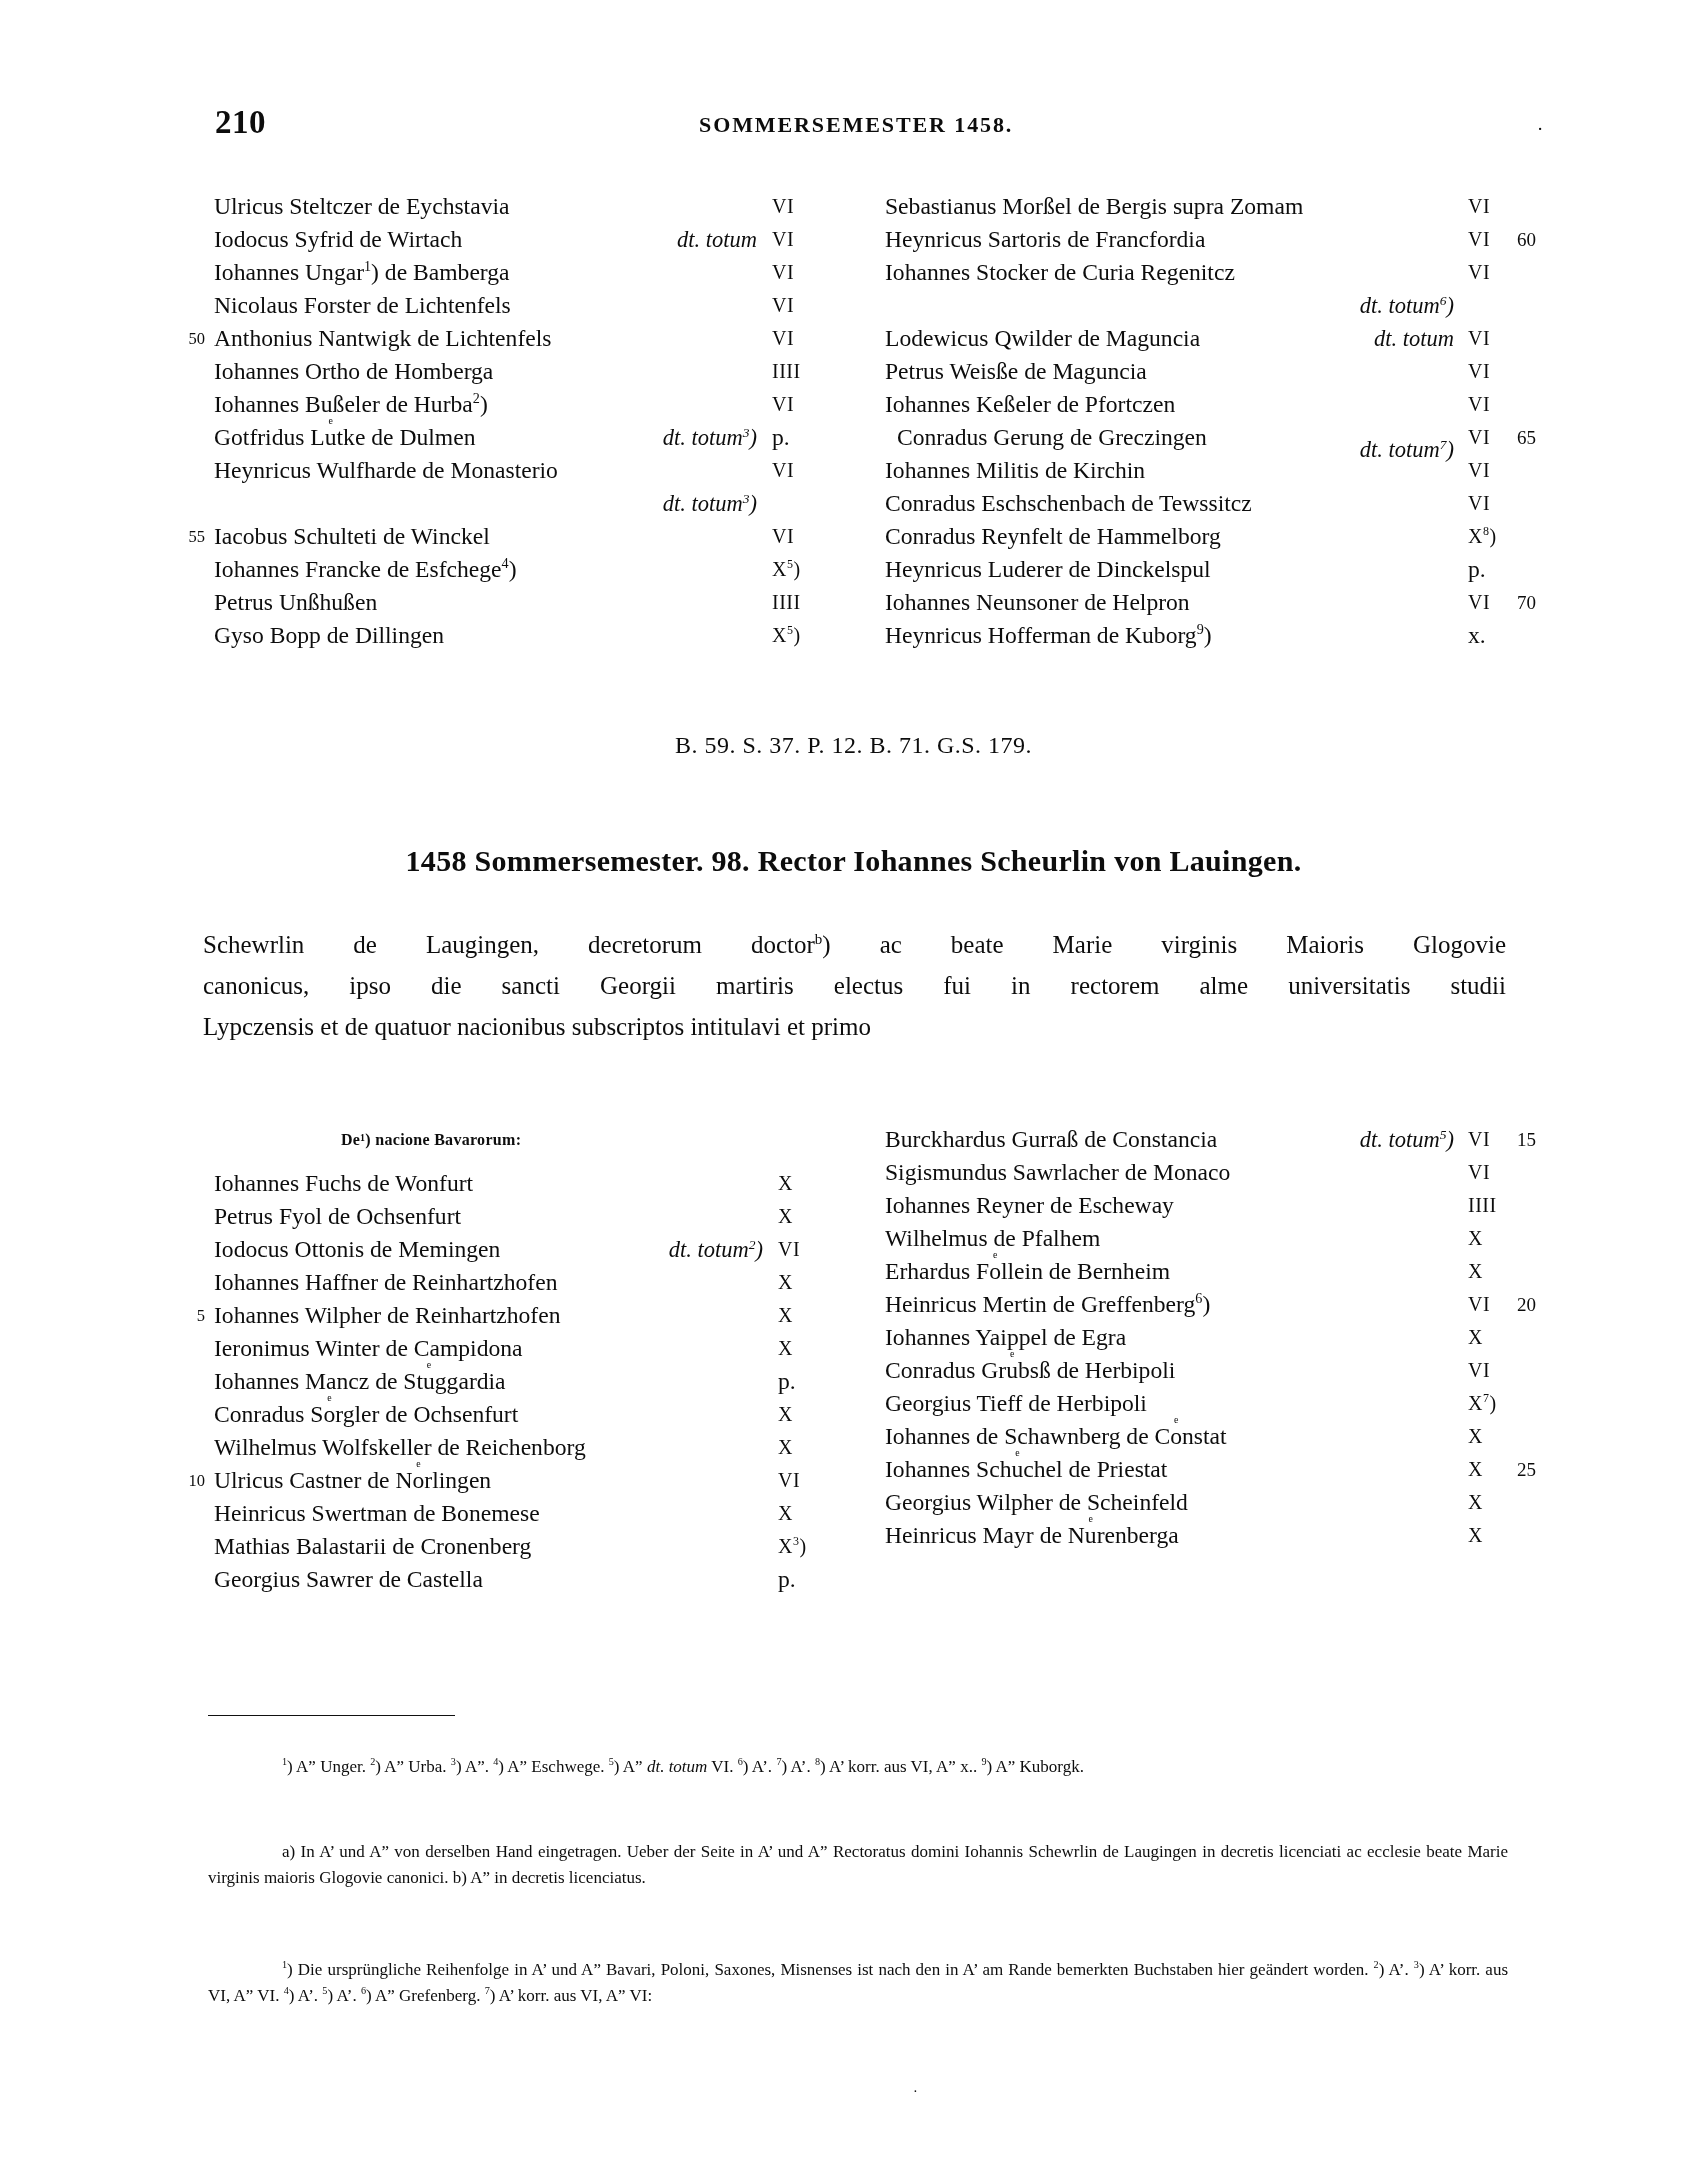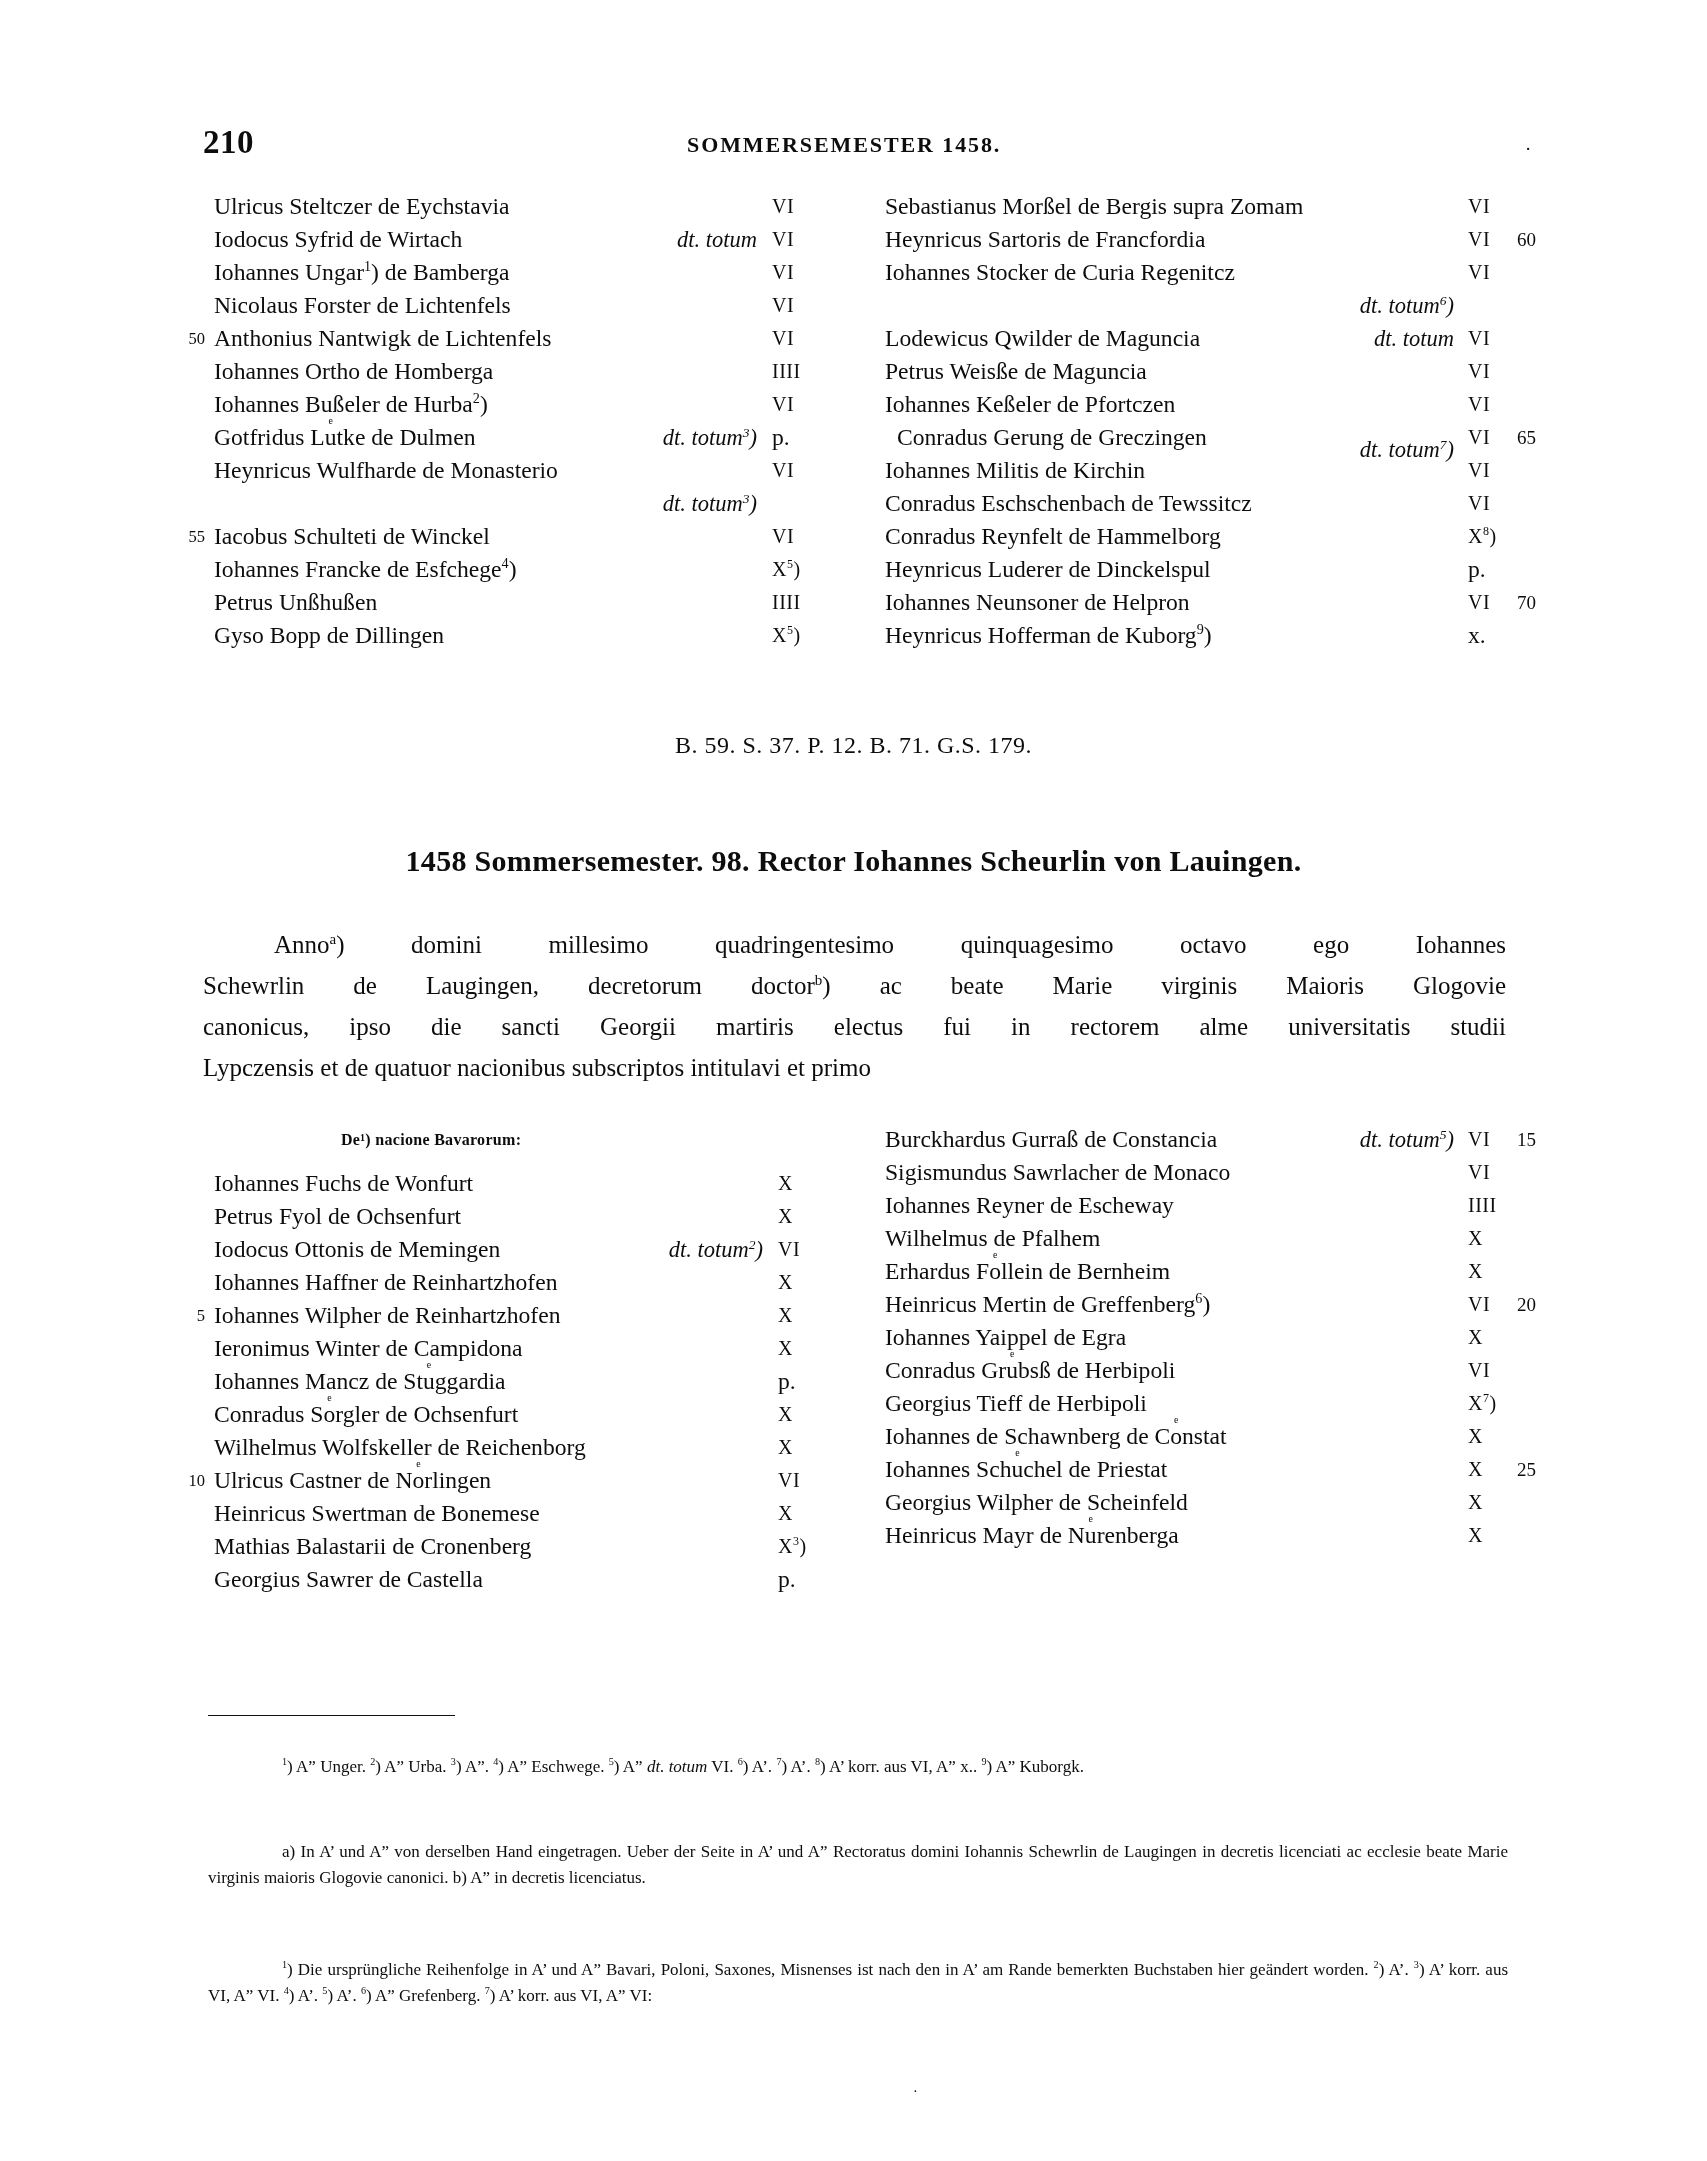--- a/index.html
+++ b/index.html
@@ -7,21 +7,21 @@
     width:1707px; height:2161px;
     font-family:"Liberation Serif", "DejaVu Serif", serif;
     color:#0d0d0d;
     -webkit-font-smoothing:antialiased;
     position:relative;
     overflow:hidden;
   }
   .page { position:relative; width:1707px; height:2161px; }
 
   
-  .runhead { position:absolute; left:0; top:104px; width:1518px; height:38px;margin-top:20px; }
+  .runhead { position:absolute; left:12px; top:104px; width:1518px; height:38px; }
   .folio {
     position:absolute; left:203px; top:0;
     font-size:33px; font-weight:700; letter-spacing:0.5px;
   }
   .runtitle {
     position:absolute; left:687px; top:7.7px;
     font-size:22px; font-weight:700; letter-spacing:1.9px;
   }
   .headdot { position:absolute; left:1525px; top:14.3px; font-size:18.7px; }
 
@@ -241,21 +241,20 @@
           <span class="val low" style="left: 583px;">x.</span>
         </div>
       </div>
   </div>
 
   <div class="summary" style="top:732px;">B. 59.  S. 37.  P. 12.  B. 71.  G.S. 179.</div>
 
   <div class="secthead" style="top:844px;">1458 Sommersemester.  98. Rector Iohannes Scheurlin von Lauingen.</div>
 
   <div class="para" style="top:924px;" id="para">
-      <div style="text-align: justify; text-align-last: justify;"><span class="ind"></span>Anno<span class="sup">a</span>) domini millesimo quadringentesimo quinquagesimo octavo ego Iohannes</div>
       <div style="text-align: justify; text-align-last: justify;">Schewrlin de Laugingen, decretorum doctor<span class="sup">b</span>) ac beate Marie virginis Maioris Glogovie</div>
       <div style="text-align: justify; text-align-last: justify;">canonicus, ipso die sancti Georgii martiris electus fui in rectorem alme universitatis studii</div>
       <div style="text-align: left; text-align-last: left;">Lypczensis et de quatuor nacionibus subscriptos intitulavi et primo</div>
     </div>
 
   <div class="nathead" style="left:341px; top:1131px;">De¹) nacione Bavarorum:</div>
 
   <div class="matric" id="t2" style="top:1167px;">
     <div class="mcol left" id="t2L">
         <div class="mrow">

